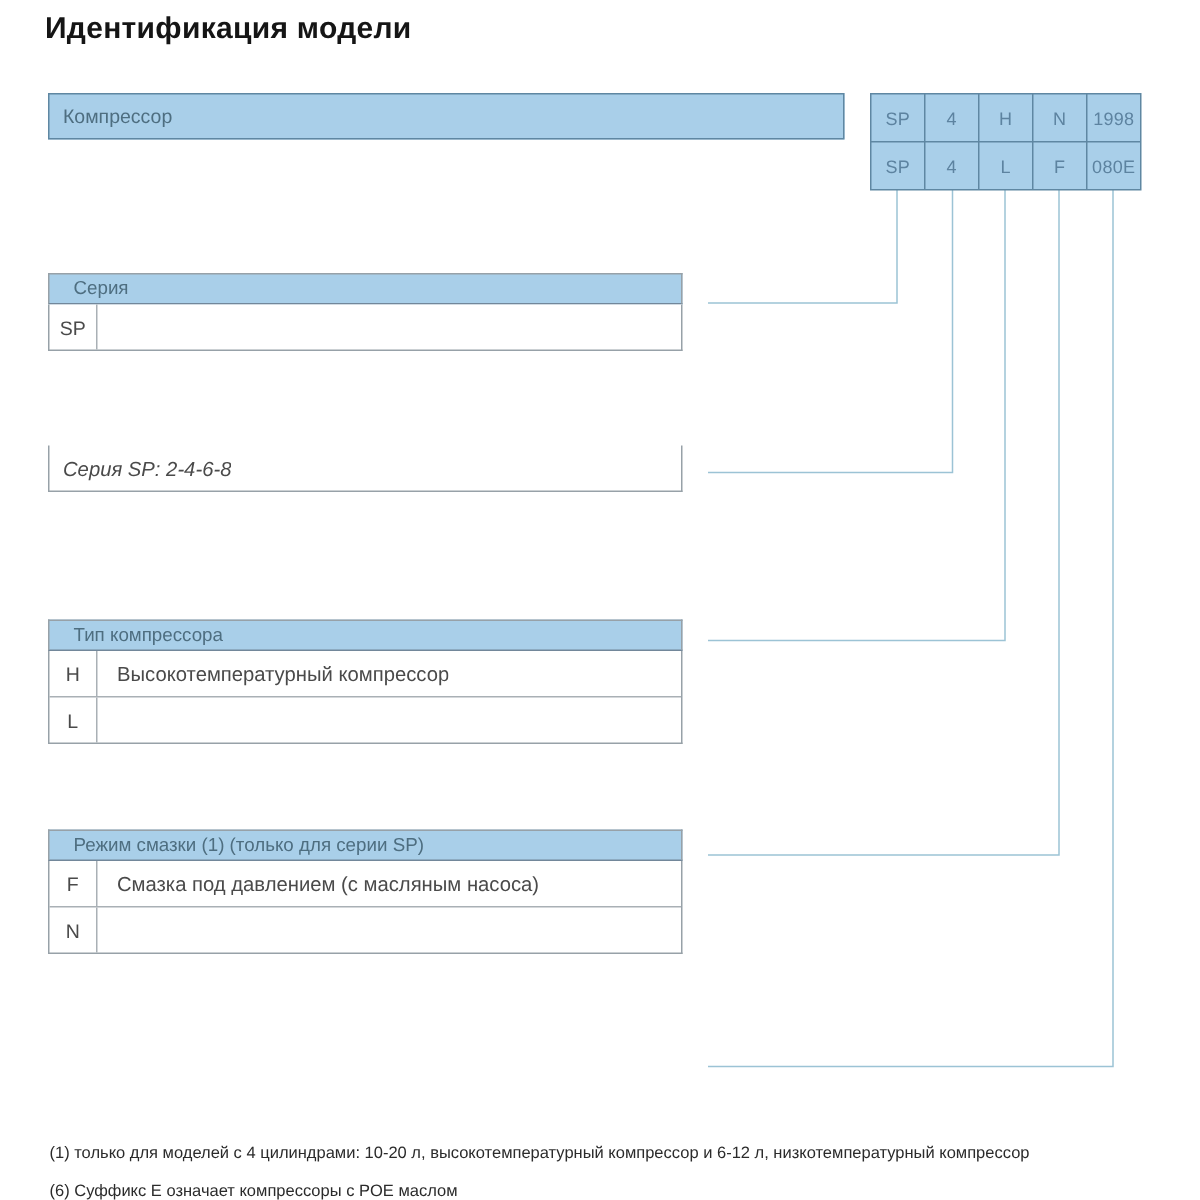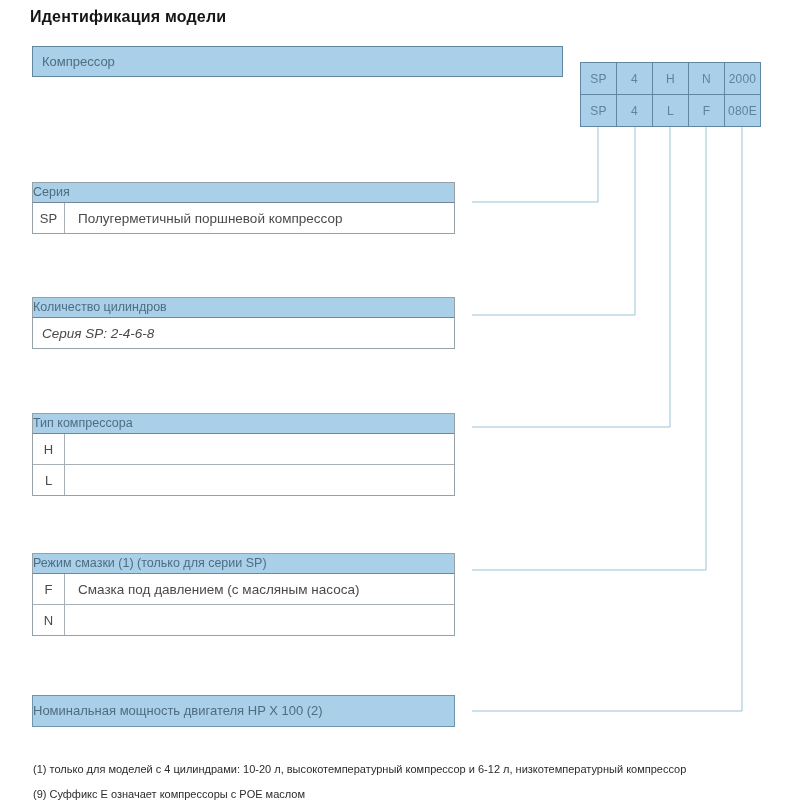--- a/index.html
+++ b/index.html
@@ -12,45 +12,45 @@
     --body-text:#4A4A4A;
     --line:#9CC3D5;
   }
   html,body{margin:0;padding:0;background:#ffffff;}
   .canvas{
     position:relative;width:800px;height:800px;background:#ffffff;overflow:hidden;
     font-family:"Liberation Sans", sans-serif;
   }
   .page-title{
     position:absolute;left:30px;top:8px;margin:0;
-    font-size:16px;font-weight:bold;color:#151515;letter-spacing:.2px;
+    font-size:20px;font-weight:bold;color:#151515;letter-spacing:.2px;
   }
   .connectors{position:absolute;left:0;top:0;width:800px;height:800px;pointer-events:none;}
   .connectors polyline{fill:none;stroke:var(--line);stroke-width:1;}
 
   .model-bar{
-    position:absolute;left:32px;top:46px;width:531px;height:31px;box-sizing:border-box;
+    position:absolute;left:32px;top:62px;width:531px;height:31px;box-sizing:border-box;
     background:var(--cell-fill);border:1px solid var(--cell-border);
     line-height:29px;padding-left:9px;font-size:13px;color:var(--header-text);
   }
   .code-grid{
     position:absolute;left:580px;top:62px;
     display:grid;grid-template-columns:35px 35px 35px 35px 35px;grid-auto-rows:31px;
     background:var(--cell-border);gap:1px;padding:1px;
   }
   .code-cell{
     background:var(--cell-fill);display:flex;align-items:center;justify-content:center;
     font-size:12px;color:var(--code-text);letter-spacing:.2px;white-space:nowrap;
   }
 
   .section{position:absolute;left:32px;width:423px;box-sizing:border-box;}
   .sec-header{
     box-sizing:border-box;height:21px;background:var(--cell-fill);
     border:1px solid var(--box-border);border-bottom:1px solid #72879A;
-    line-height:19px;padding-left:0;font-size:12.5px;color:var(--header-text);
+    line-height:19px;padding-left:16px;font-size:12.5px;color:var(--header-text);
     white-space:nowrap;overflow:hidden;
   }
   .sec-body{border:1px solid var(--box-border);border-top:none;background:#fff;}
   .sec-row{display:flex;height:30px;}
   .sec-row + .sec-row{border-top:1px solid var(--divider);}
   .code-col{
     width:31px;flex:0 0 31px;border-right:1px solid var(--divider);
     display:flex;align-items:center;justify-content:center;
     font-size:13px;color:var(--body-text);
   }
@@ -87,72 +87,68 @@
 
   <div class="model-bar">
     <span>Компрессор</span>
   </div>
 
   <div class="code-grid">
     <div class="code-cell">SP</div>
     <div class="code-cell">4</div>
     <div class="code-cell">H</div>
     <div class="code-cell">N</div>
-    <div class="code-cell">2000</div>
+    <div class="code-cell">1998</div>
     <div class="code-cell">SP</div>
     <div class="code-cell">4</div>
     <div class="code-cell">L</div>
     <div class="code-cell">F</div>
     <div class="code-cell">080E</div>
   </div>
 
   <div class="section s-series">
     <div class="sec-header">Серия</div>
     <div class="sec-body">
       <div class="sec-row">
         <div class="code-col">SP</div>
-        <div class="desc">Полугерметичный поршневой компрессор</div>
       </div>
     </div>
   </div>
 
   <div class="section s-cyl">
-    <div class="sec-header">Количество цилиндров</div>
     <div class="sec-body">
       <div class="sec-row no-code">
         <div class="desc">Серия SP: 2-4-6-8</div>
       </div>
     </div>
   </div>
 
   <div class="section s-type">
     <div class="sec-header">Тип компрессора</div>
     <div class="sec-body">
       <div class="sec-row">
         <div class="code-col">H</div>
+        <div class="desc">Высокотемпературный компрессор</div>
       </div>
       <div class="sec-row">
         <div class="code-col">L</div>
       </div>
     </div>
   </div>
 
   <div class="section s-lube">
     <div class="sec-header">Режим смазки (1) (только для серии SP)</div>
     <div class="sec-body">
       <div class="sec-row">
         <div class="code-col">F</div>
         <div class="desc">Смазка под давлением (с масляным насоса)</div>
       </div>
       <div class="sec-row">
         <div class="code-col">N</div>
       </div>
     </div>
   </div>
 
-  <div class="section section--bar s-power">
-    <div class="sec-header">Номинальная мощность двигателя HP X 100 (2)</div>
-  </div>
 
   <div class="footnote fn1">(1) только для моделей с 4 цилиндрами: 10-20 л, высокотемпературный компрессор и 6-12 л, низкотемпературный компрессор</div>
-  <div class="footnote fn2">(9) Суффикс Е означает компрессоры с POE маслом</div>
+  <div class="footnote fn2">(6) Суффикс Е означает компрессоры с POE маслом</div>
 
 </div>
 
 </body></html>

